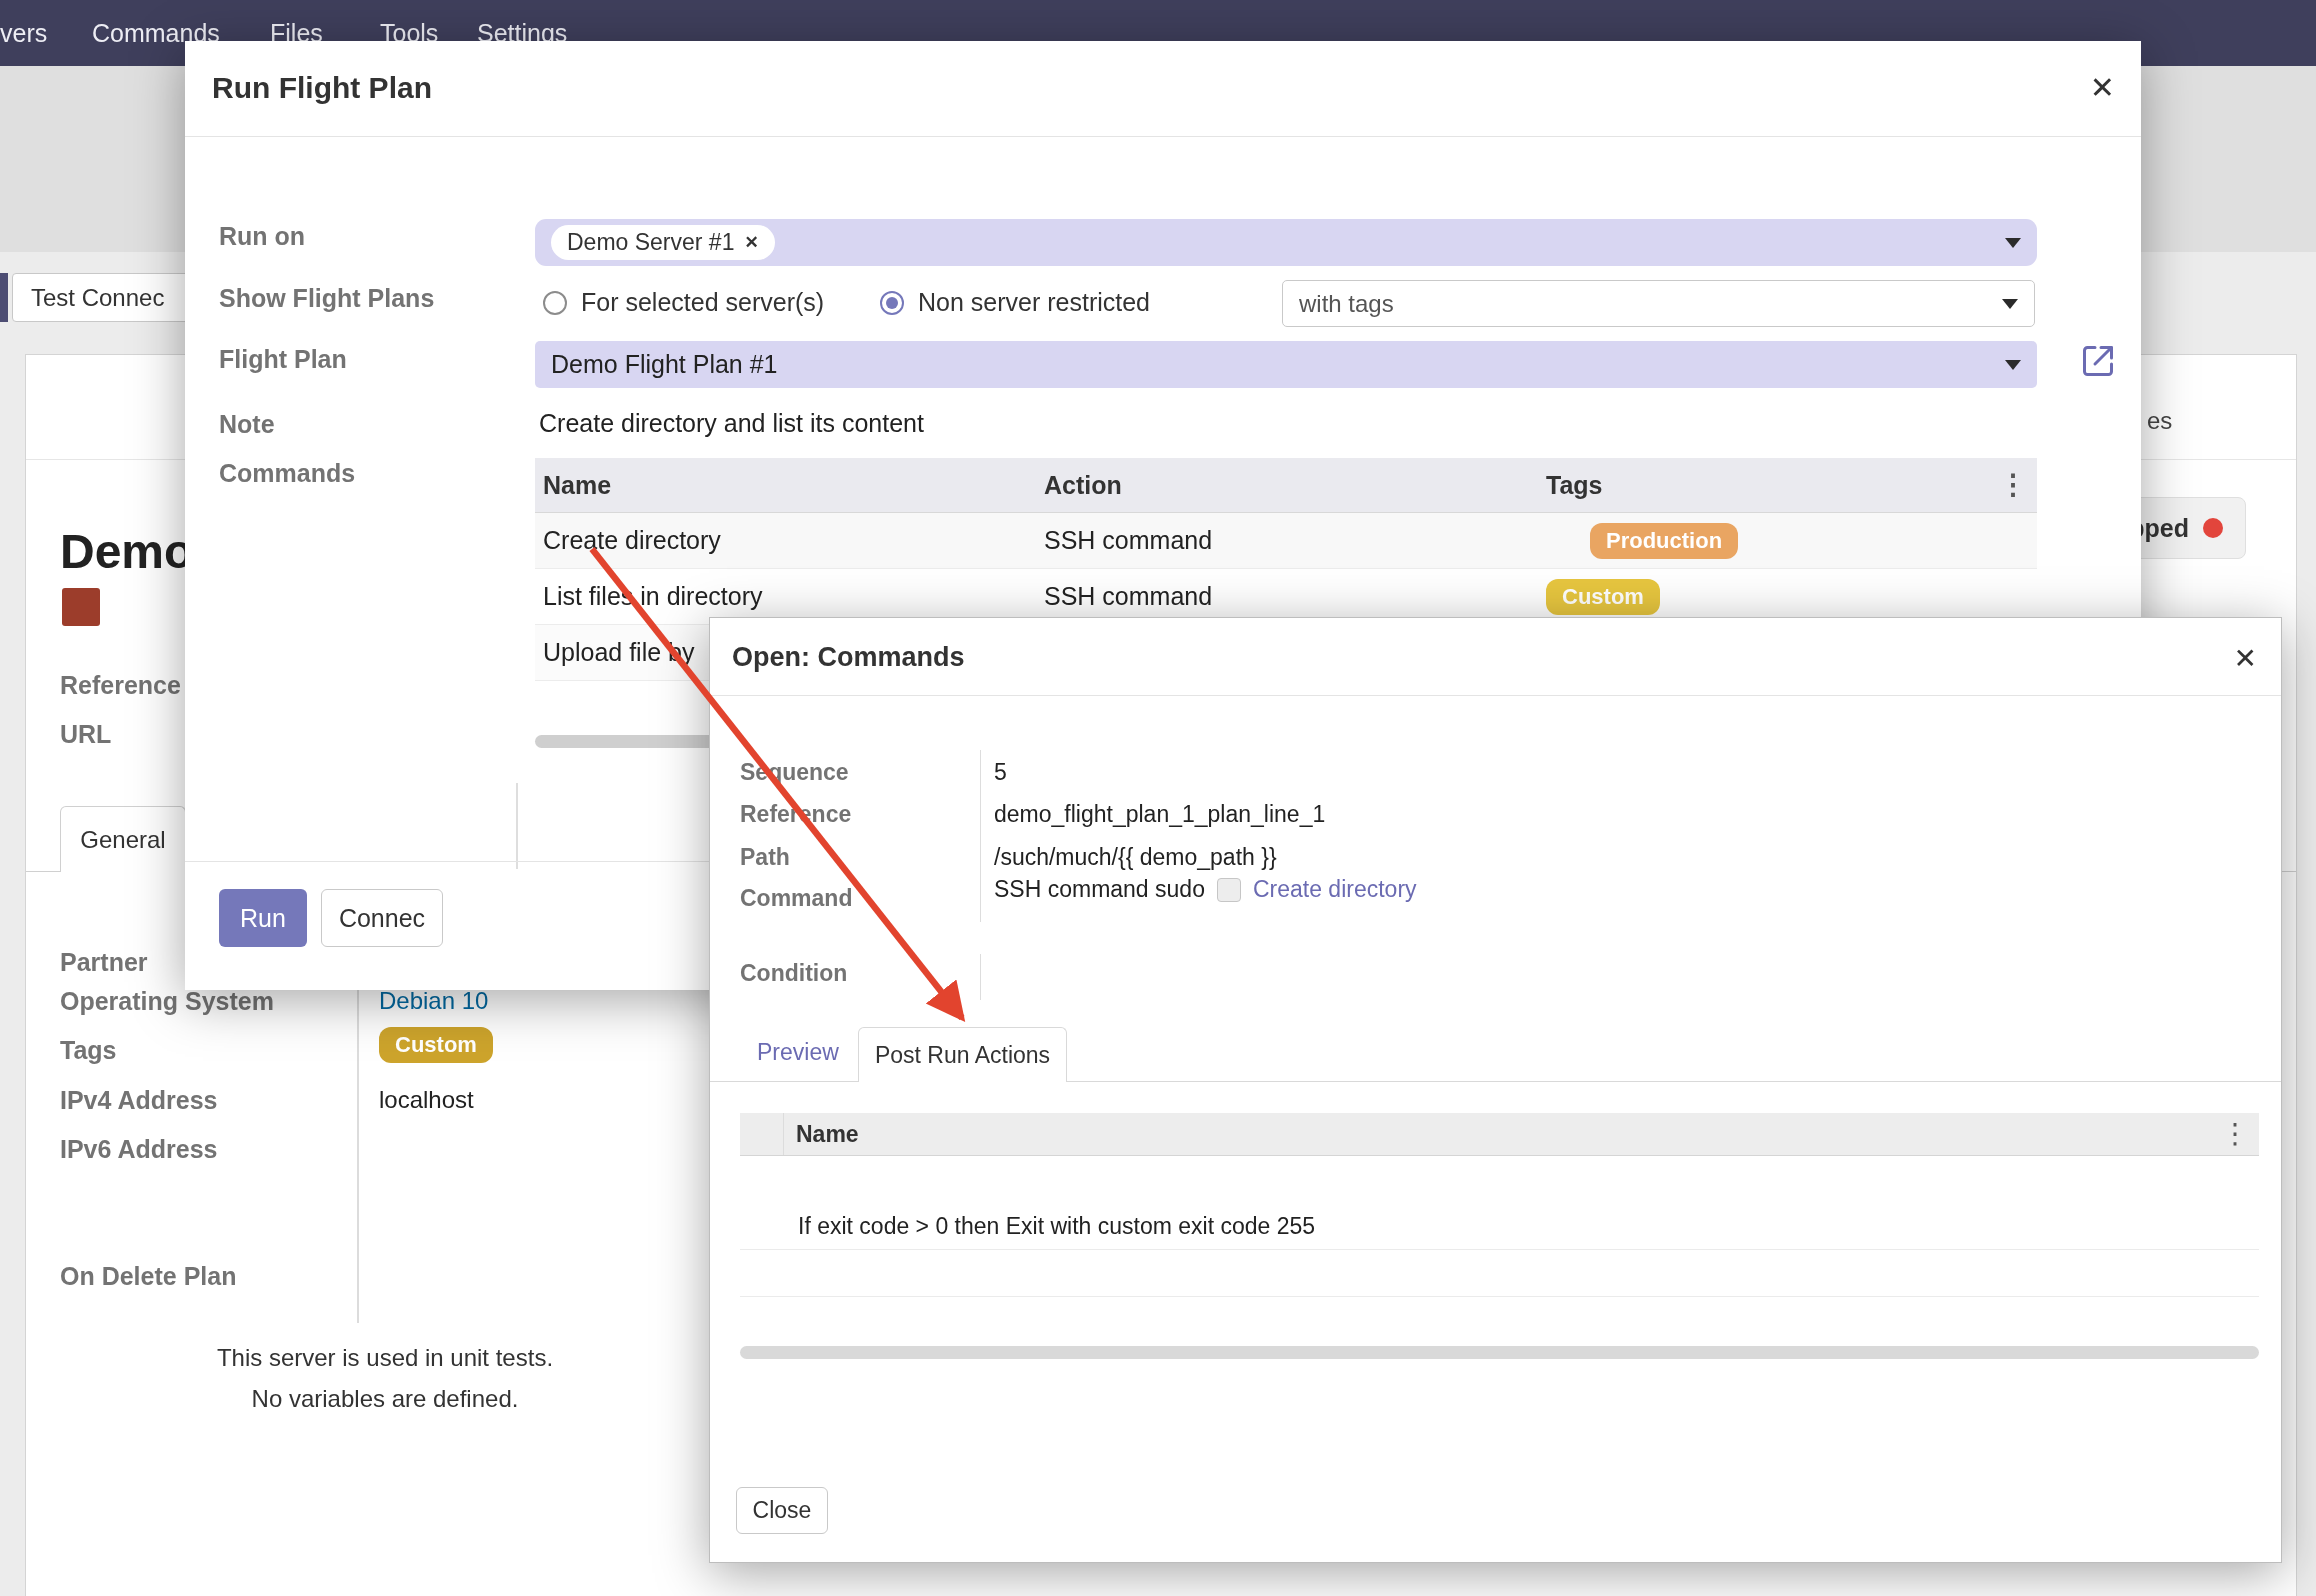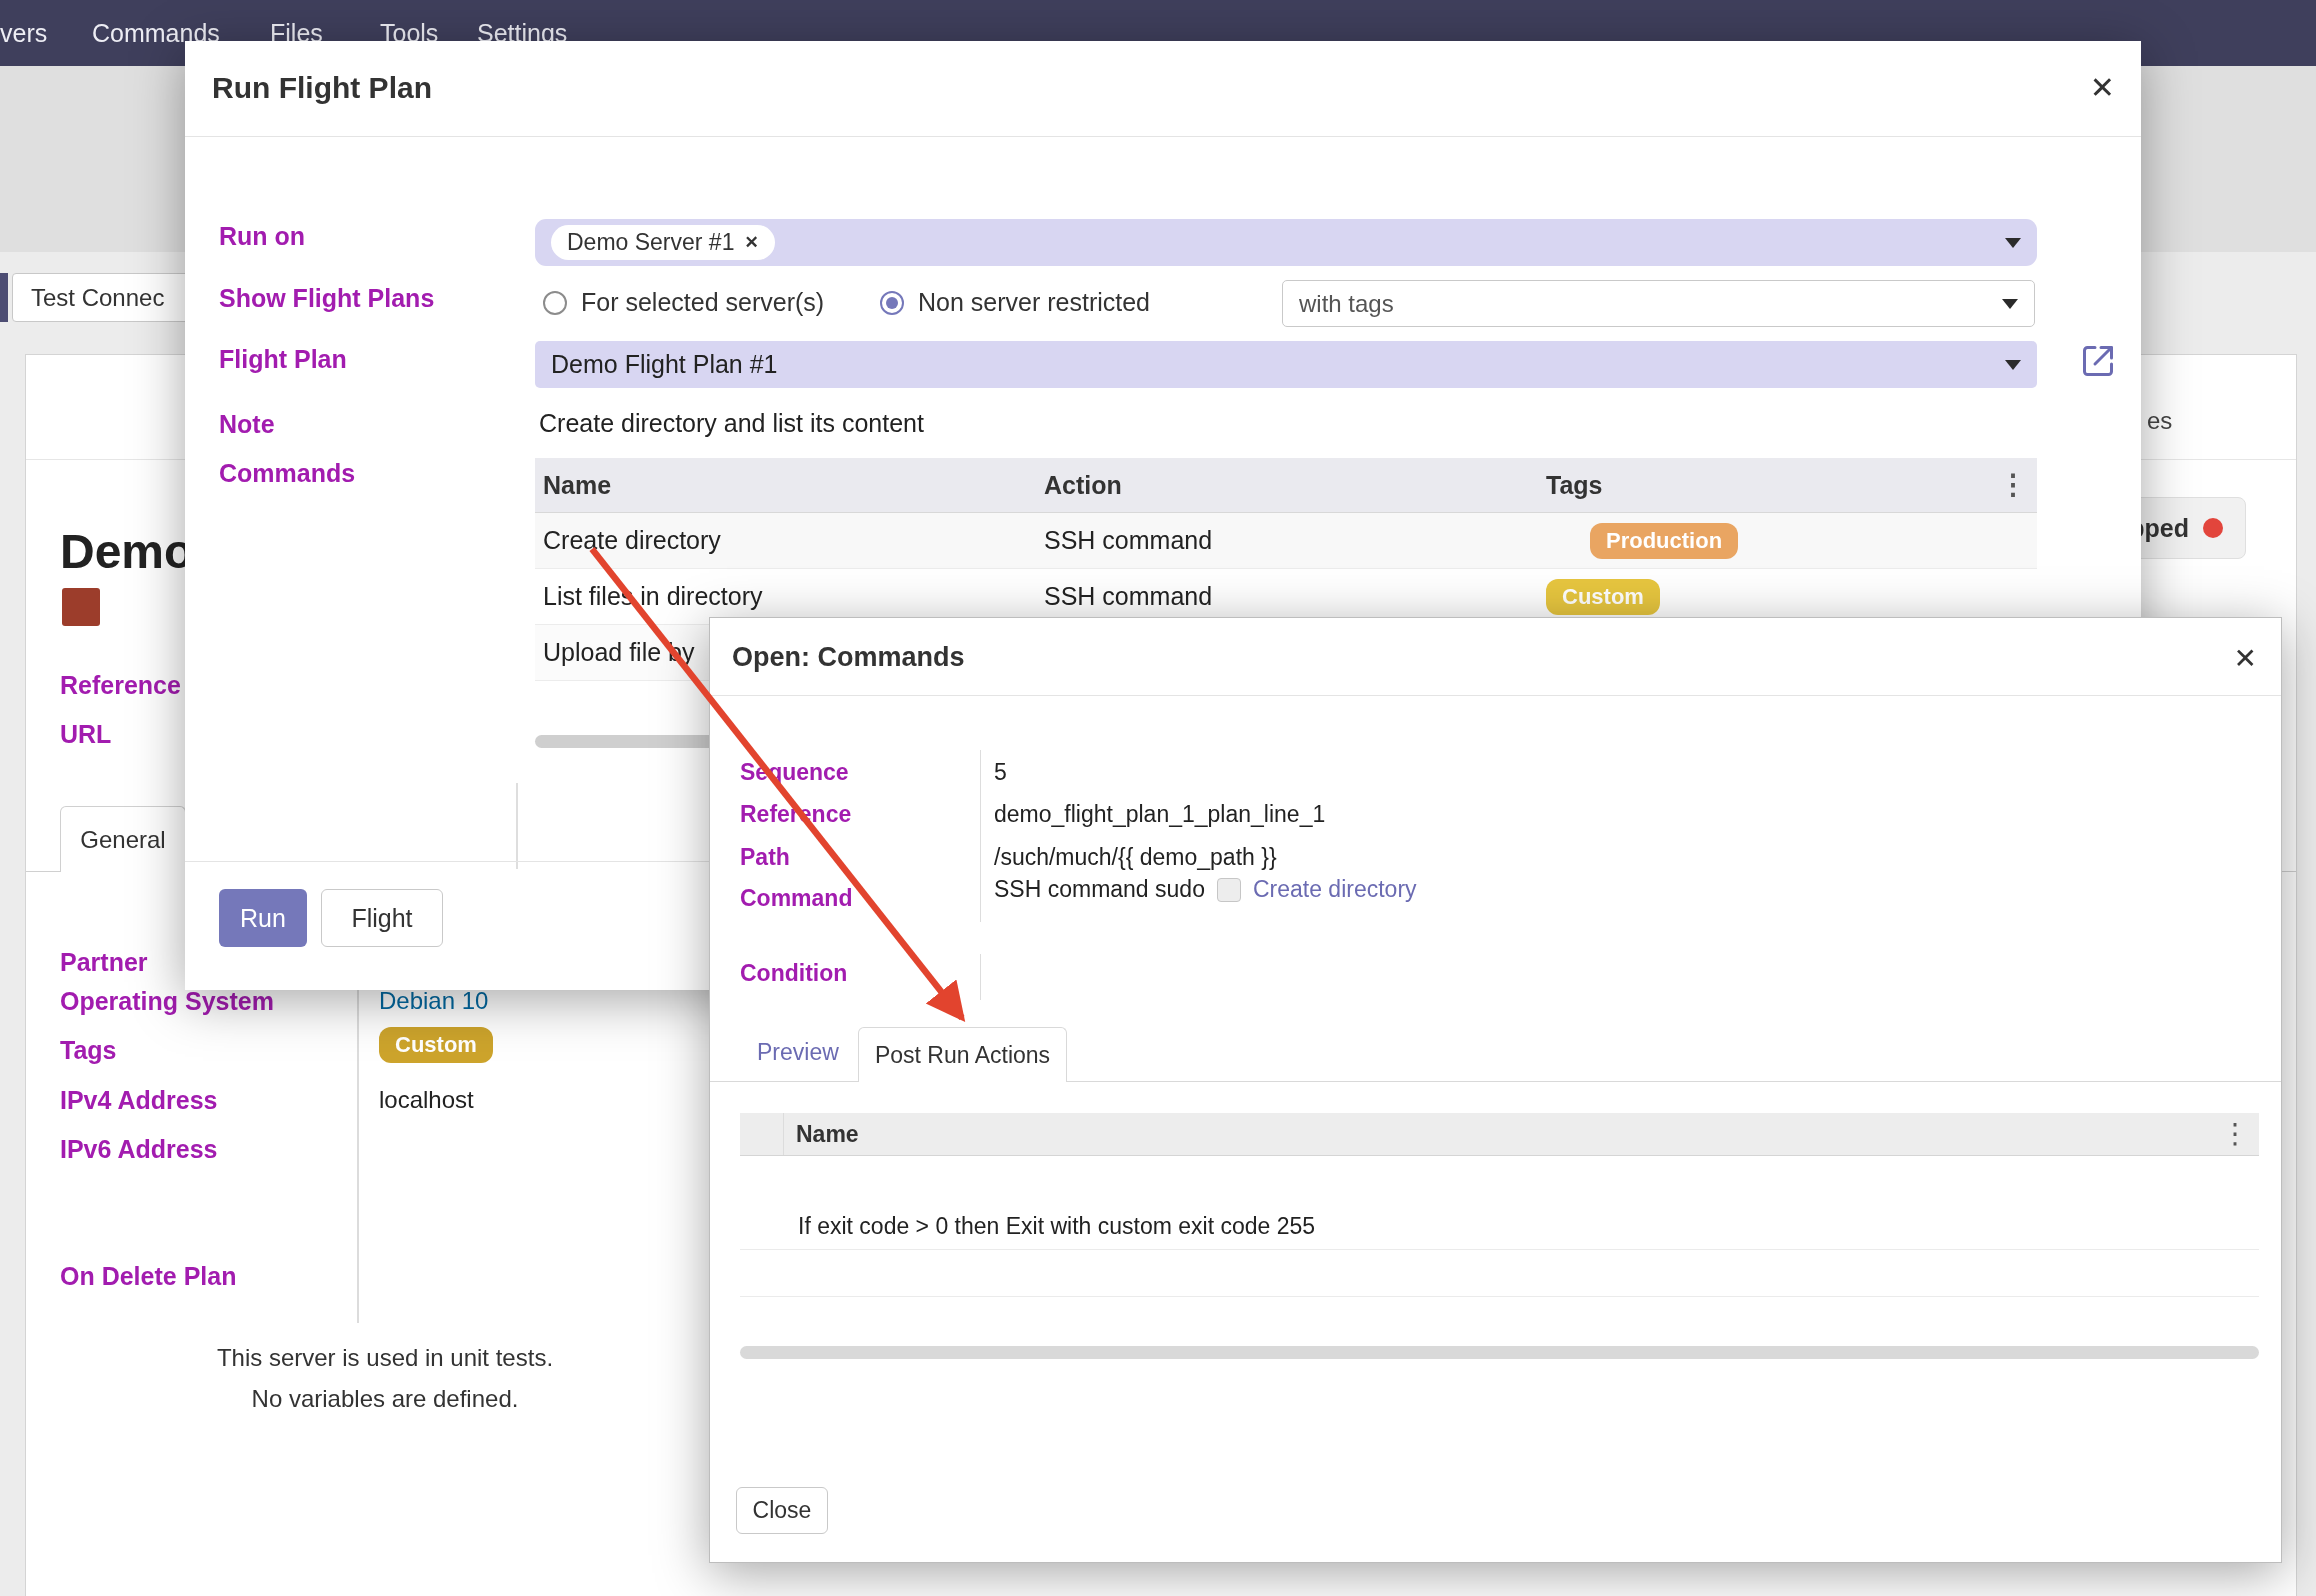--- a/index.html
+++ b/index.html
@@ -18,21 +18,21 @@
     border: 1px solid #C8C8C8; border-radius: 4px; font-size: 24px; color: #333; text-align: left;
     padding-left: 18px; overflow: hidden; white-space: nowrap; z-index: 1; font-family: inherit; }
 
   
   .card { position: absolute; left: 25px; top: 354px; width: 2272px; height: 1262px; background: #fff;
     border: 1px solid #D4D4D4; z-index: 1; }
   .hline { position: absolute; background: #E6E6E6; height: 1px; }
   .vline { position: absolute; background: #DCDCDC; width: 2px; }
   .page-title { position: absolute; font-size: 48px; font-weight: bold; color: #222; white-space: nowrap; }
   .swatch { position: absolute; width: 38px; height: 38px; background: #9C3D2B; border-radius: 3px; }
-  .flabel { position: absolute; font-size: 25px; font-weight: bold; color: #a21caf; white-space: nowrap; text-align: center; }
+  .flabel { position: absolute; font-size: 25px; font-weight: bold; color: #737373; white-space: nowrap; text-align: center; }
   .fvalue { position: absolute; font-size: 24px; color: #222; white-space: nowrap; }
   .link-brown { color: #0369a1; cursor: pointer; }
   .general-tab { position: absolute; left: 34px; top: 451px; width: 126px; height: 66px; background: #fff;
     border: 1px solid #D0D0D0; border-bottom: none; border-radius: 6px 6px 0 0; z-index: 2;
     display: flex; align-items: center; justify-content: center; font-size: 24px; color: #333; cursor: pointer; }
   .status-badge { position: absolute; left: 2040px; top: 142px; height: 62px; display: flex; align-items: center;
     gap: 14px; background: #F1F1F1; border: 1px solid #DFDFDF; border-radius: 8px; padding: 0 22px;
     font-size: 25px; font-weight: bold; color: #333; }
   .dot { width: 20px; height: 20px; border-radius: 50%; background: #E2453C; flex: none; }
   .clipped-es { position: absolute; left: 2121px; top: 52px; font-size: 24px; color: #444; }
@@ -218,21 +218,21 @@
       <span class="c1">Upload file by</span>
       <span class="c2"></span>
       <span class="c3"></span>
     </div>
 
     <div class="scroll-stub" style="left:350px; top:694px; width:215px; height:13px;"></div>
     <div class="vline" style="left:331px; top:742px; height:86px; background:#DEDEDE;"></div>
 
     <div class="hline" style="left:0; top:820px; width:100%; background:#E4E4E4;"></div>
     <button class="btn btn-primary" style="left:34px; top:848px; width:88px; height:58px;">Run</button>
-    <button class="btn btn-outline" style="left:136px; top:848px; width:122px; height:58px;">Flight</button>
+    <button class="btn btn-outline" style="left:136px; top:848px; width:122px; height:58px;">Connec</button>
   </div>
 
   <div class="modal m2">
     <div class="modal-title" style="left:22px; top:24px; font-size:27px;">Open: Commands</div>
     <div class="close-x" style="right:24px; top:26px; font-size:28px;">✕</div>
     <div class="hline" style="left:0; top:77px; width:100%; background:#E4E4E4;"></div>
 
     <div class="flabel" style="left:30px; top:141px;">Sequence</div>
     <div class="flabel" style="left:30px; top:183px;">Reference</div>
     <div class="flabel" style="left:30px; top:226px;">Path</div>

